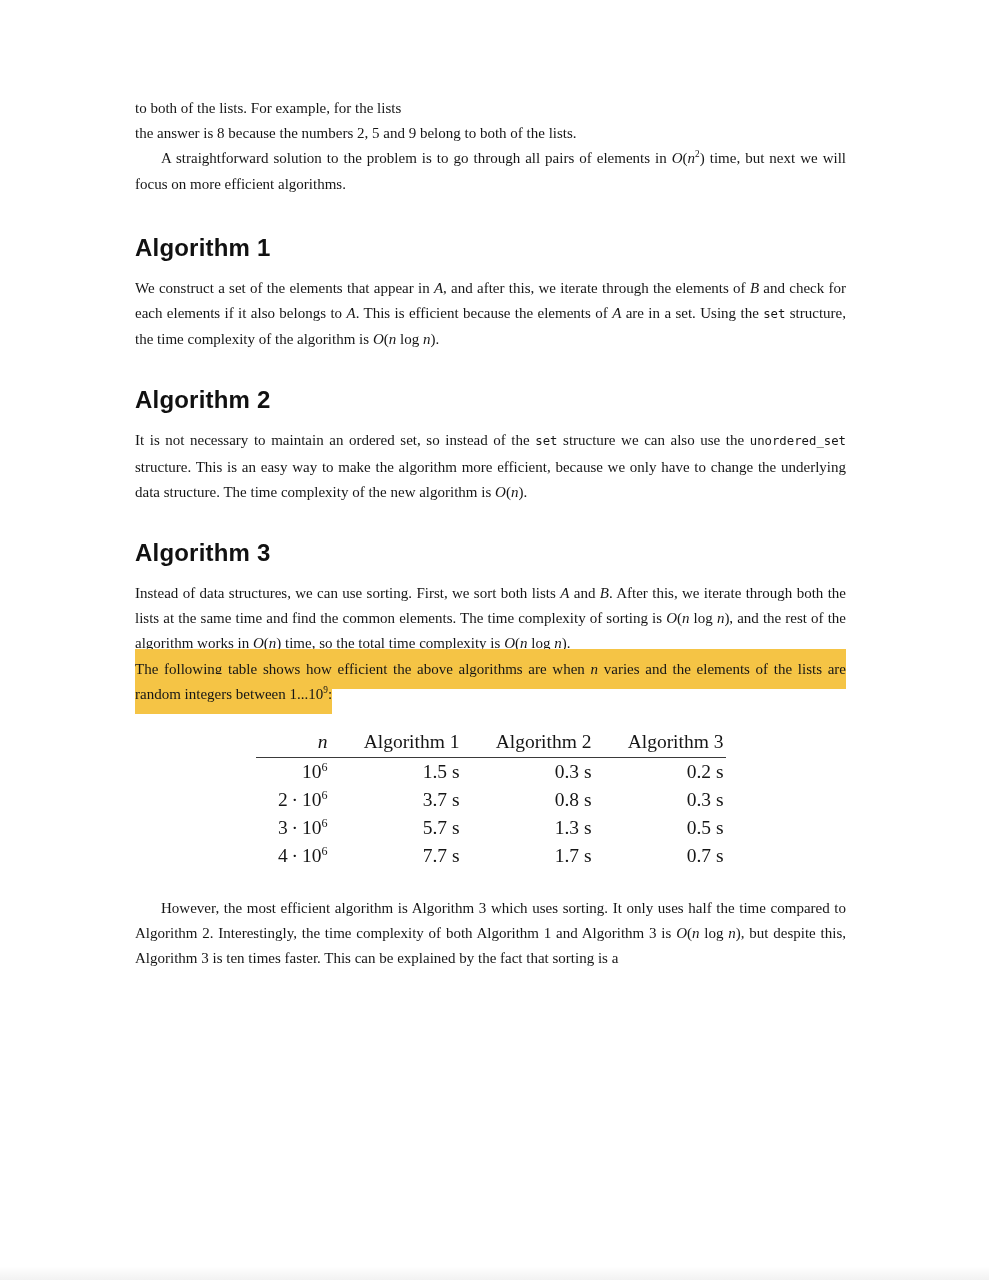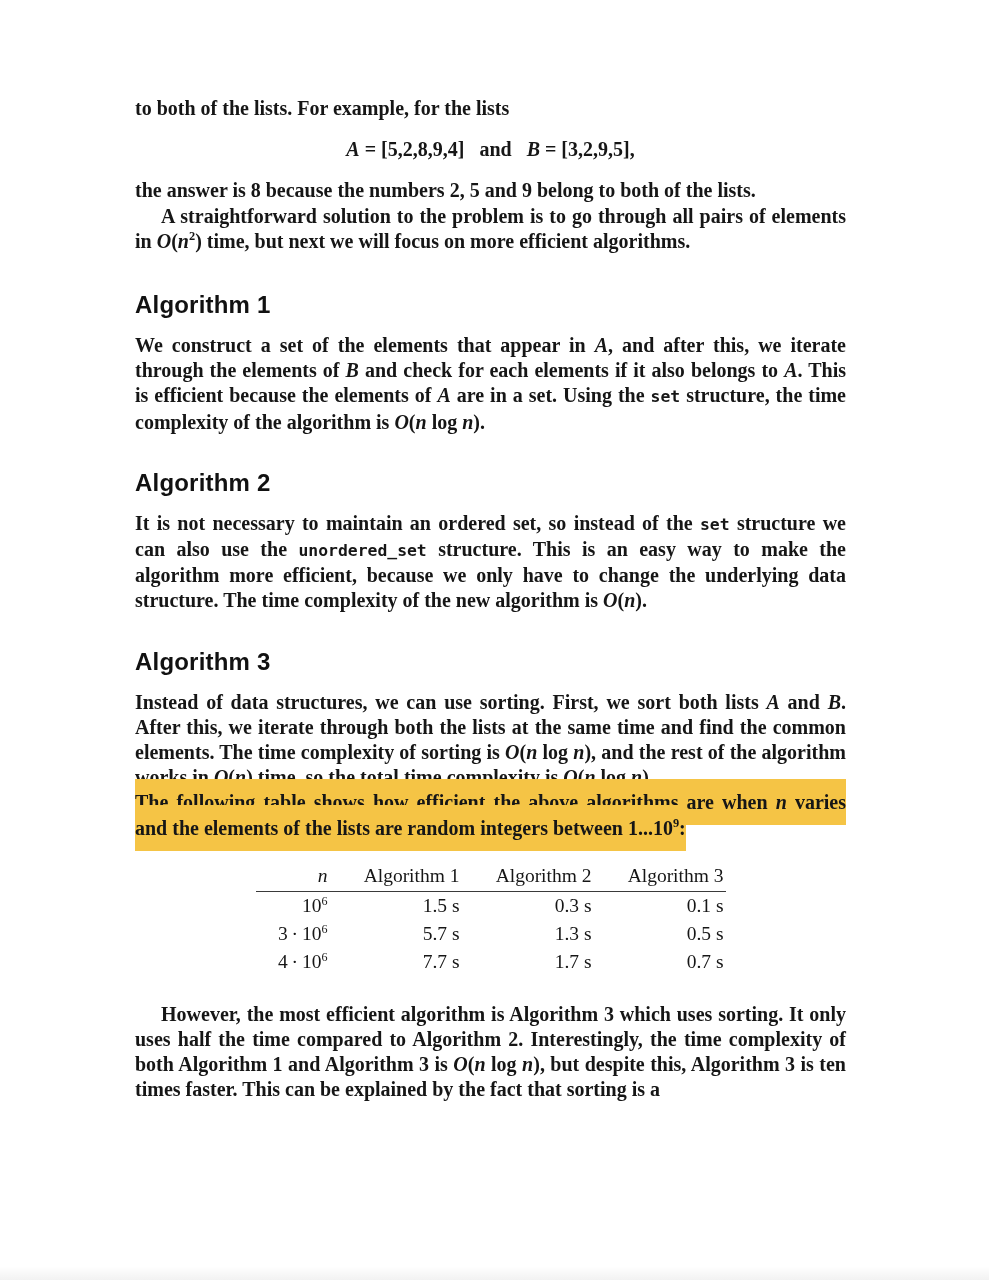--- a/index.html
+++ b/index.html
@@ -13,24 +13,23 @@
     color: #161616;
   }
   .content {
     position: absolute;
     left: 135px;
     top: 96px;
     width: 711px;
   }
   p {
     margin: 0;
-    font-size: 20px;
+    font-size: 15px;
     line-height: 25.2px;
     text-align: justify;
-    font-weight: bold;
   }
   p.indent { text-indent: 26px; }
   .formula {
     text-align: center;
     margin: 16px 0 16px 0;
   }
   h2 {
     font-family: "Liberation Sans", sans-serif;
     font-weight: bold;
     font-size: 24px;
@@ -81,21 +80,20 @@
     pointer-events: none;
   }
 </style>
 </head>
 <body>
 
 <div class="content">
 
   <p>to both of the lists. For example, for the lists</p>
 
-  <p class="formula"><span class="mi">A</span><span> = [5,2,8,9,4]</span><span>&nbsp;&nbsp;&nbsp;and&nbsp;&nbsp;&nbsp;</span><span class="mi">B</span><span> = [3,2,9,5],</span></p>
 
   <p>the answer is 8 because the numbers 2, 5 and 9 belong to both of the lists.</p>
 
   <p class="indent"><span>A straightforward solution to the problem is to go through all pairs of elements in </span><span class="mi">O</span><span>(</span><span class="mi">n</span><sup>2</sup><span>) time, but next we will focus on more efficient algorithms.</span></p>
 
   <h2 class="first">Algorithm 1</h2>
   <p><span>We construct a set of the elements that appear in </span><span class="mi">A</span><span>, and after this, we iterate through the elements of </span><span class="mi">B</span><span> and check for each elements if it also belongs to </span><span class="mi">A</span><span>. This is efficient because the elements of </span><span class="mi">A</span><span> are in a set. Using the </span><span class="mono">set</span><span> structure, the time complexity of the algorithm is </span><span class="mi">O</span><span>(</span><span class="mi">n</span><span> log </span><span class="mi">n</span><span>).</span></p>
 
   <h2>Algorithm 2</h2>
   <p><span>It is not necessary to maintain an ordered set, so instead of the </span><span class="mono">set</span><span> structure we can also use the </span><span class="mono">unordered_set</span><span> structure. This is an easy way to make the algorithm more efficient, because we only have to change the underlying data structure. The time complexity of the new algorithm is </span><span class="mi">O</span><span>(</span><span class="mi">n</span><span>).</span></p>
@@ -114,21 +112,27 @@
         <th class="col-a">Algorithm 1</th>
         <th class="col-a">Algorithm 2</th>
         <th class="col-a">Algorithm 3</th>
       </tr>
     </thead>
     <tbody>
       <tr>
         <td><span>10</span><sup>6</sup></td>
         <td>1.5 s</td>
         <td>0.3 s</td>
-        <td>0.1 s</td>
+        <td>0.2 s</td>
+      </tr>
+      <tr>
+        <td><span>2 · 10</span><sup>6</sup></td>
+        <td>3.7 s</td>
+        <td>0.8 s</td>
+        <td>0.3 s</td>
       </tr>
       <tr>
         <td><span>3 · 10</span><sup>6</sup></td>
         <td>5.7 s</td>
         <td>1.3 s</td>
         <td>0.5 s</td>
       </tr>
       <tr>
         <td><span>4 · 10</span><sup>6</sup></td>
         <td>7.7 s</td>

